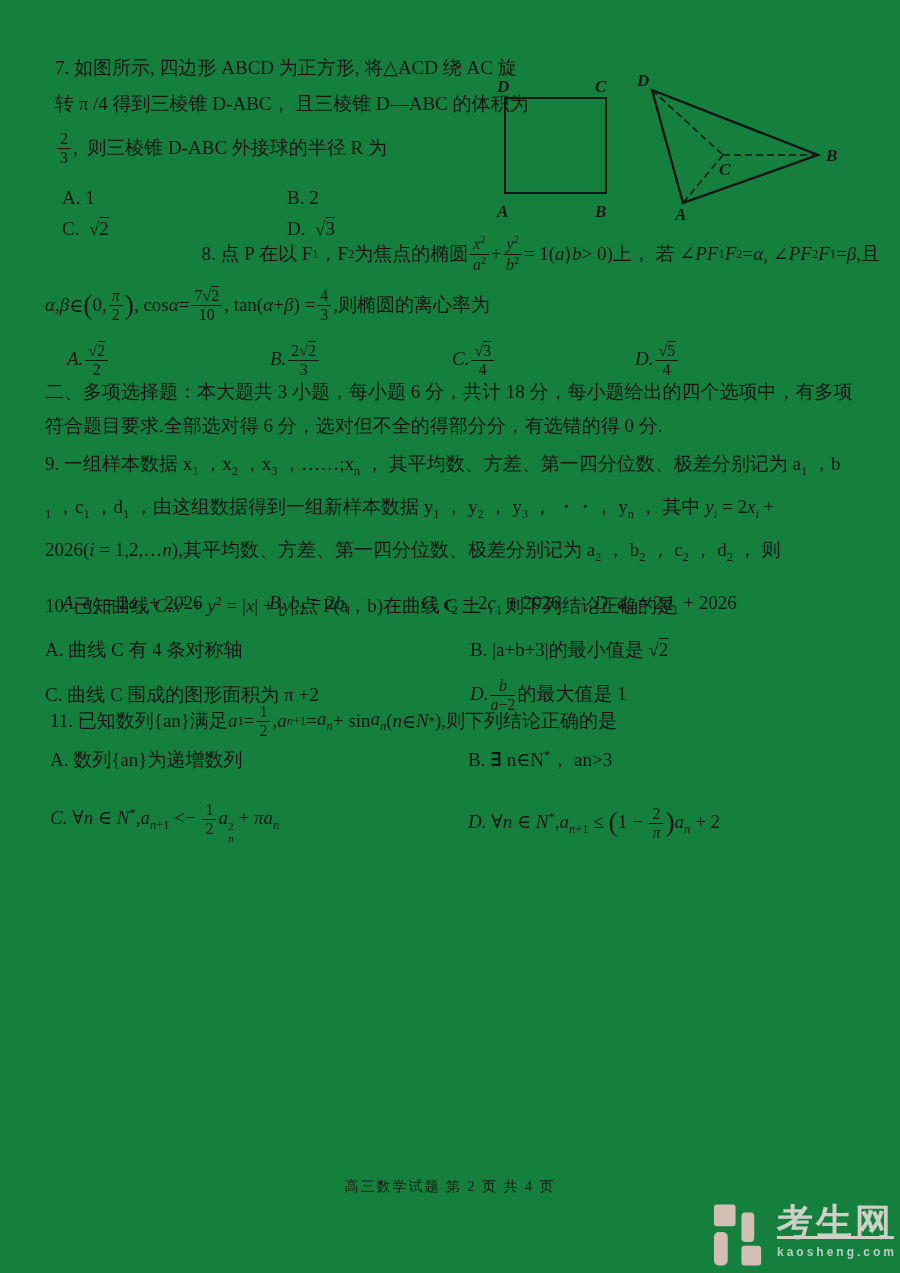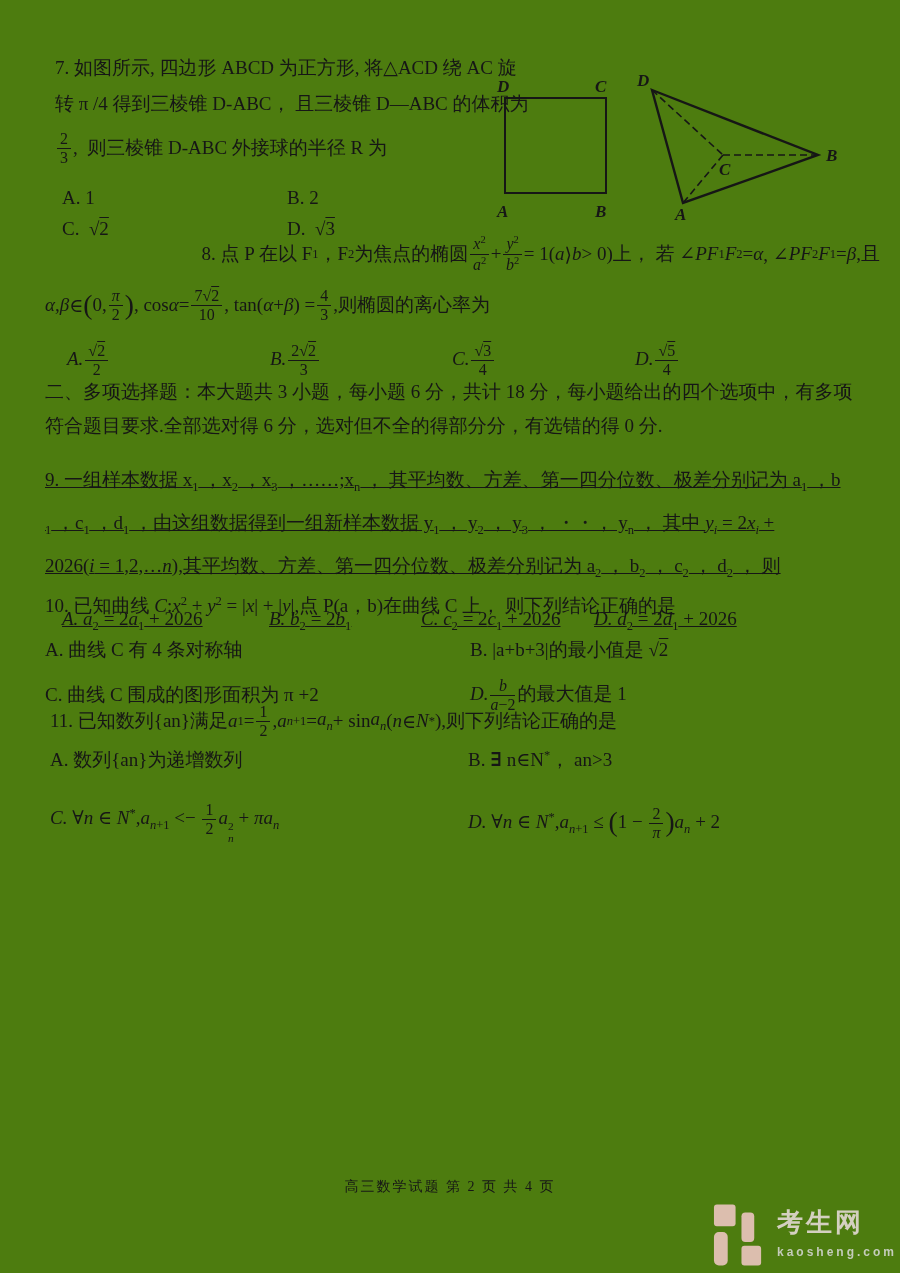--- a/index.html
+++ b/index.html
@@ -1,16 +1,16 @@
 <!DOCTYPE html>
 <html><head>
 <meta charset="utf-8">
 <style>
   html,body{margin:0;padding:0;background:#ffffff;}
-  .page{position:relative;width:900px;height:1273px;background:#4d7c0f;overflow:hidden;
+  .page{position:relative;width:900px;height:1273px;background:#15803d;overflow:hidden;
         font-family:"Liberation Serif","DejaVu Serif",serif;color:#161616;font-size:19px;}
   .abs{position:absolute;}
   .line{white-space:nowrap;}
   
   .fr{display:inline-block;vertical-align:-0.62em;text-align:center;line-height:1.12;font-size:0.84em;margin:0 2px;}
   .fr .nu{display:block;border-bottom:1.4px solid #161616;padding:0 3px;}
   .fr .de{display:block;}
   
   .ol{text-decoration:overline;}
   
@@ -34,21 +34,21 @@
   .q10cd{display:flex;height:50px;align-items:center;}
   .colL425{width:425px;}
   .q11stem{height:42px;display:flex;align-items:center;}
   .q11ab{display:flex;margin-top:5px;height:32px;align-items:flex-start;}
   .q11cd{display:flex;margin-top:18px;height:52px;align-items:center;}
   .colL418{width:418px;}
   .footer{position:absolute;left:0;top:1178px;width:900px;text-align:center;font-size:14px;letter-spacing:2px;}
   
   .logo{position:absolute;left:712px;top:1202px;width:185px;height:66px;display:flex;align-items:flex-start;opacity:0.85;}
   .logo-text{margin-left:8px;}
-  .logo-cn{font-size:26px;font-weight:bold;color:#ecdfdf;letter-spacing:3px;line-height:40px;font-family:"Liberation Sans",sans-serif;}
+  .logo-cn{font-size:36px;font-weight:bold;color:#ecdfdf;letter-spacing:3px;line-height:40px;font-family:"Liberation Sans",sans-serif;text-decoration:underline;}
   .logo-en{font-size:12px;color:#dadada;letter-spacing:3px;line-height:20px;font-family:"Liberation Sans",sans-serif;font-weight:bold;}
   svg text.vlab{font-family:"Liberation Serif",serif;font-style:italic;font-weight:bold;font-size:17px;fill:#161616;}
 </style>
 </head>
 <body>
 
 <div class="page">
 
   <section class="abs" style="left:55px;top:50px;width:448px;">
     <div class="line q7l1">7. 如图所示, 四边形 ABCD 为正方形, 将△ACD 绕 AC 旋</div>
@@ -110,21 +110,21 @@
       <span class="o3"><i>C.</i><span class="fr"><span class="nu">√<span class="ol">3</span></span><span class="de">4</span></span></span>
       <span class="o4"><i>D.</i><span class="fr"><span class="nu">√<span class="ol">5</span></span><span class="de">4</span></span></span>
     </div>
   </section>
 
   <section class="abs sech" style="left:45px;top:375px;width:835px;">
     <div class="line">二、多项选择题：本大题共 3 小题，每小题 6 分，共计 18 分，每小题给出的四个选项中，有多项</div>
     <div class="line">符合题目要求.全部选对得 6 分，选对但不全的得部分分，有选错的得 0 分.</div>
   </section>
 
-  <section class="abs q9" style="left:45px;top:462px;width:840px;text-decoration:underline;">
+  <section class="abs q9" style="left:45px;top:446px;width:840px;">
     <div class="line">9. 一组样本数据 x<sub>1</sub> ，x<sub>2</sub> ，x<sub>3</sub> ，……;x<sub>n</sub> ， 其平均数、方差、第一四分位数、极差分别记为 a<sub>1</sub> ，b</div>
     <div class="line"><sub>1</sub> ，c<sub>1</sub> ，d<sub>1</sub> ，由这组数据得到一组新样本数据 y<sub>1</sub> ， y<sub>2</sub> ， y<sub>3</sub> ， ・・， y<sub>n</sub> ， 其中 <i>y<sub>i</sub></i> = 2<i>x<sub>i</sub></i> +</div>
     <div class="line">2026(<i>i</i> = 1,2,…<i>n</i>),其平均数、方差、第一四分位数、极差分别记为 a<sub>2</sub> ， b<sub>2</sub> ， c<sub>2</sub> ， d<sub>2</sub> ， 则</div>
     <div class="q9opts">
       <span class="o1"><i>A. a</i><sub>2</sub> = 2<i>a</i><sub>1</sub> + 2026</span>
       <span class="o2"><i>B. b</i><sub>2</sub> = 2<i>b</i><sub>1</sub></span>
       <span class="o3"><i>C. c</i><sub>2</sub> = 2<i>c</i><sub>1</sub> + 2026</span>
       <span class="o4"><i>D. d</i><sub>2</sub> = 2<i>d</i><sub>1</sub> + 2026</span>
     </div>
   </section>

